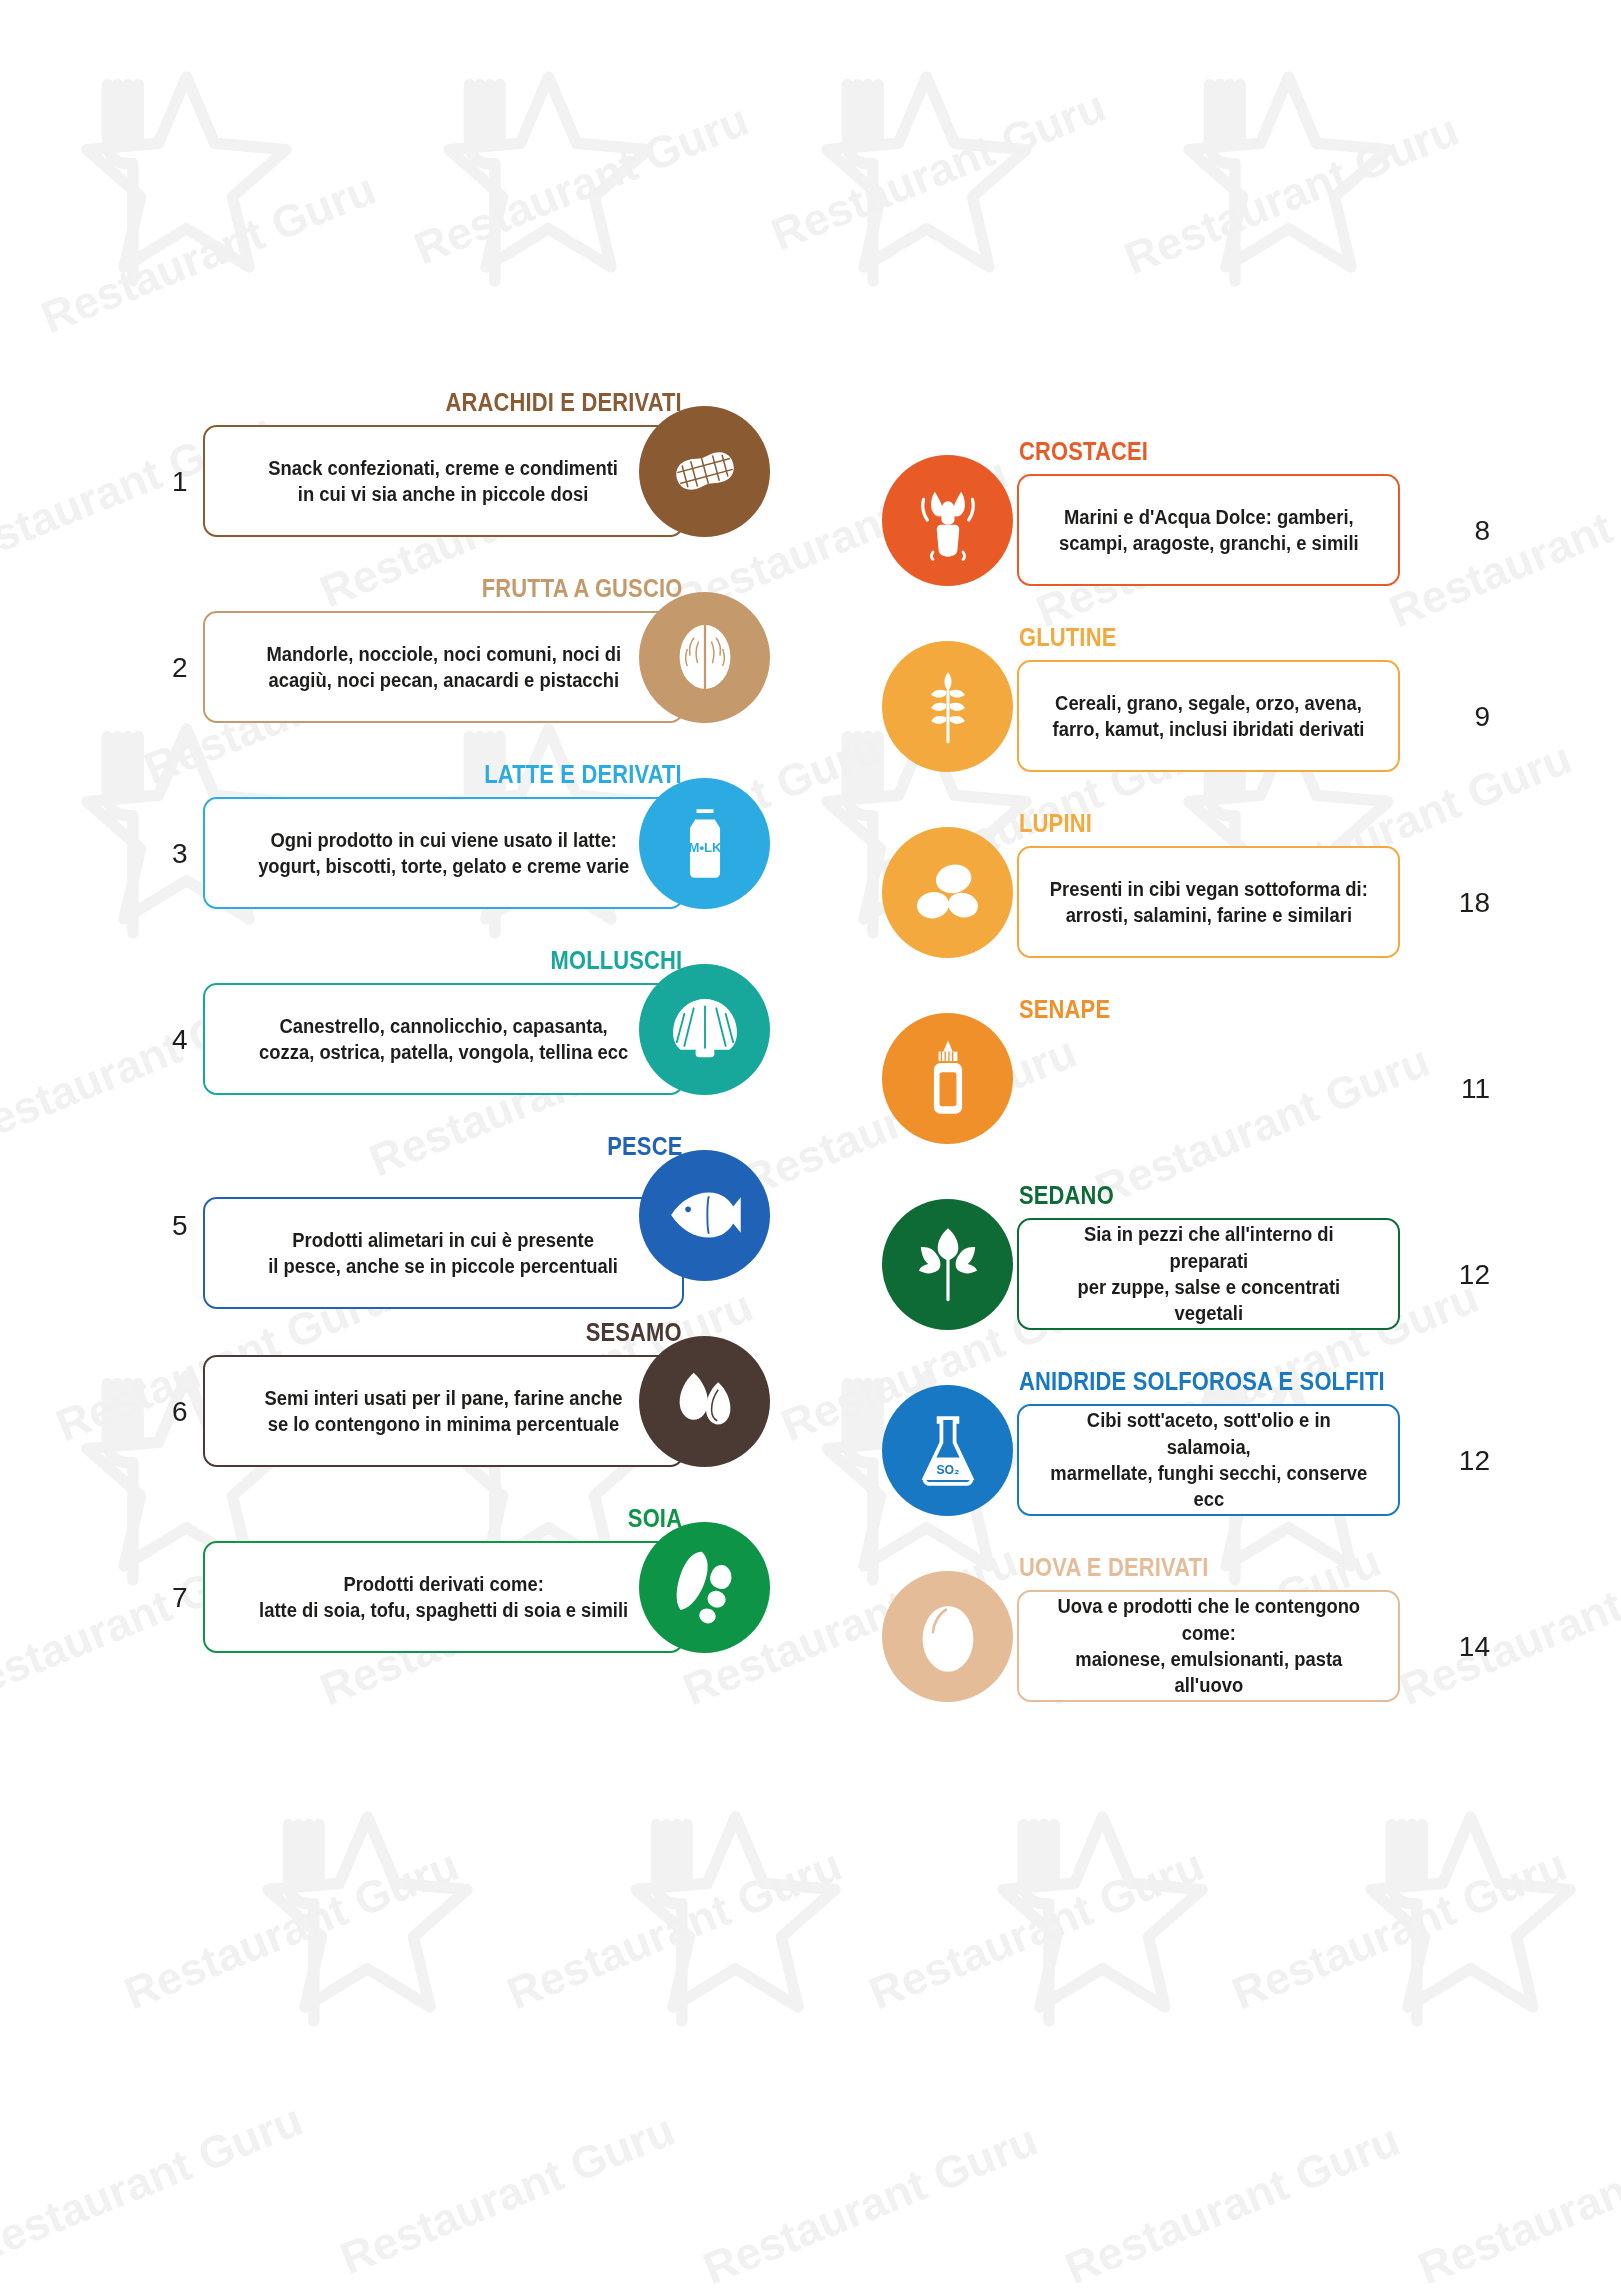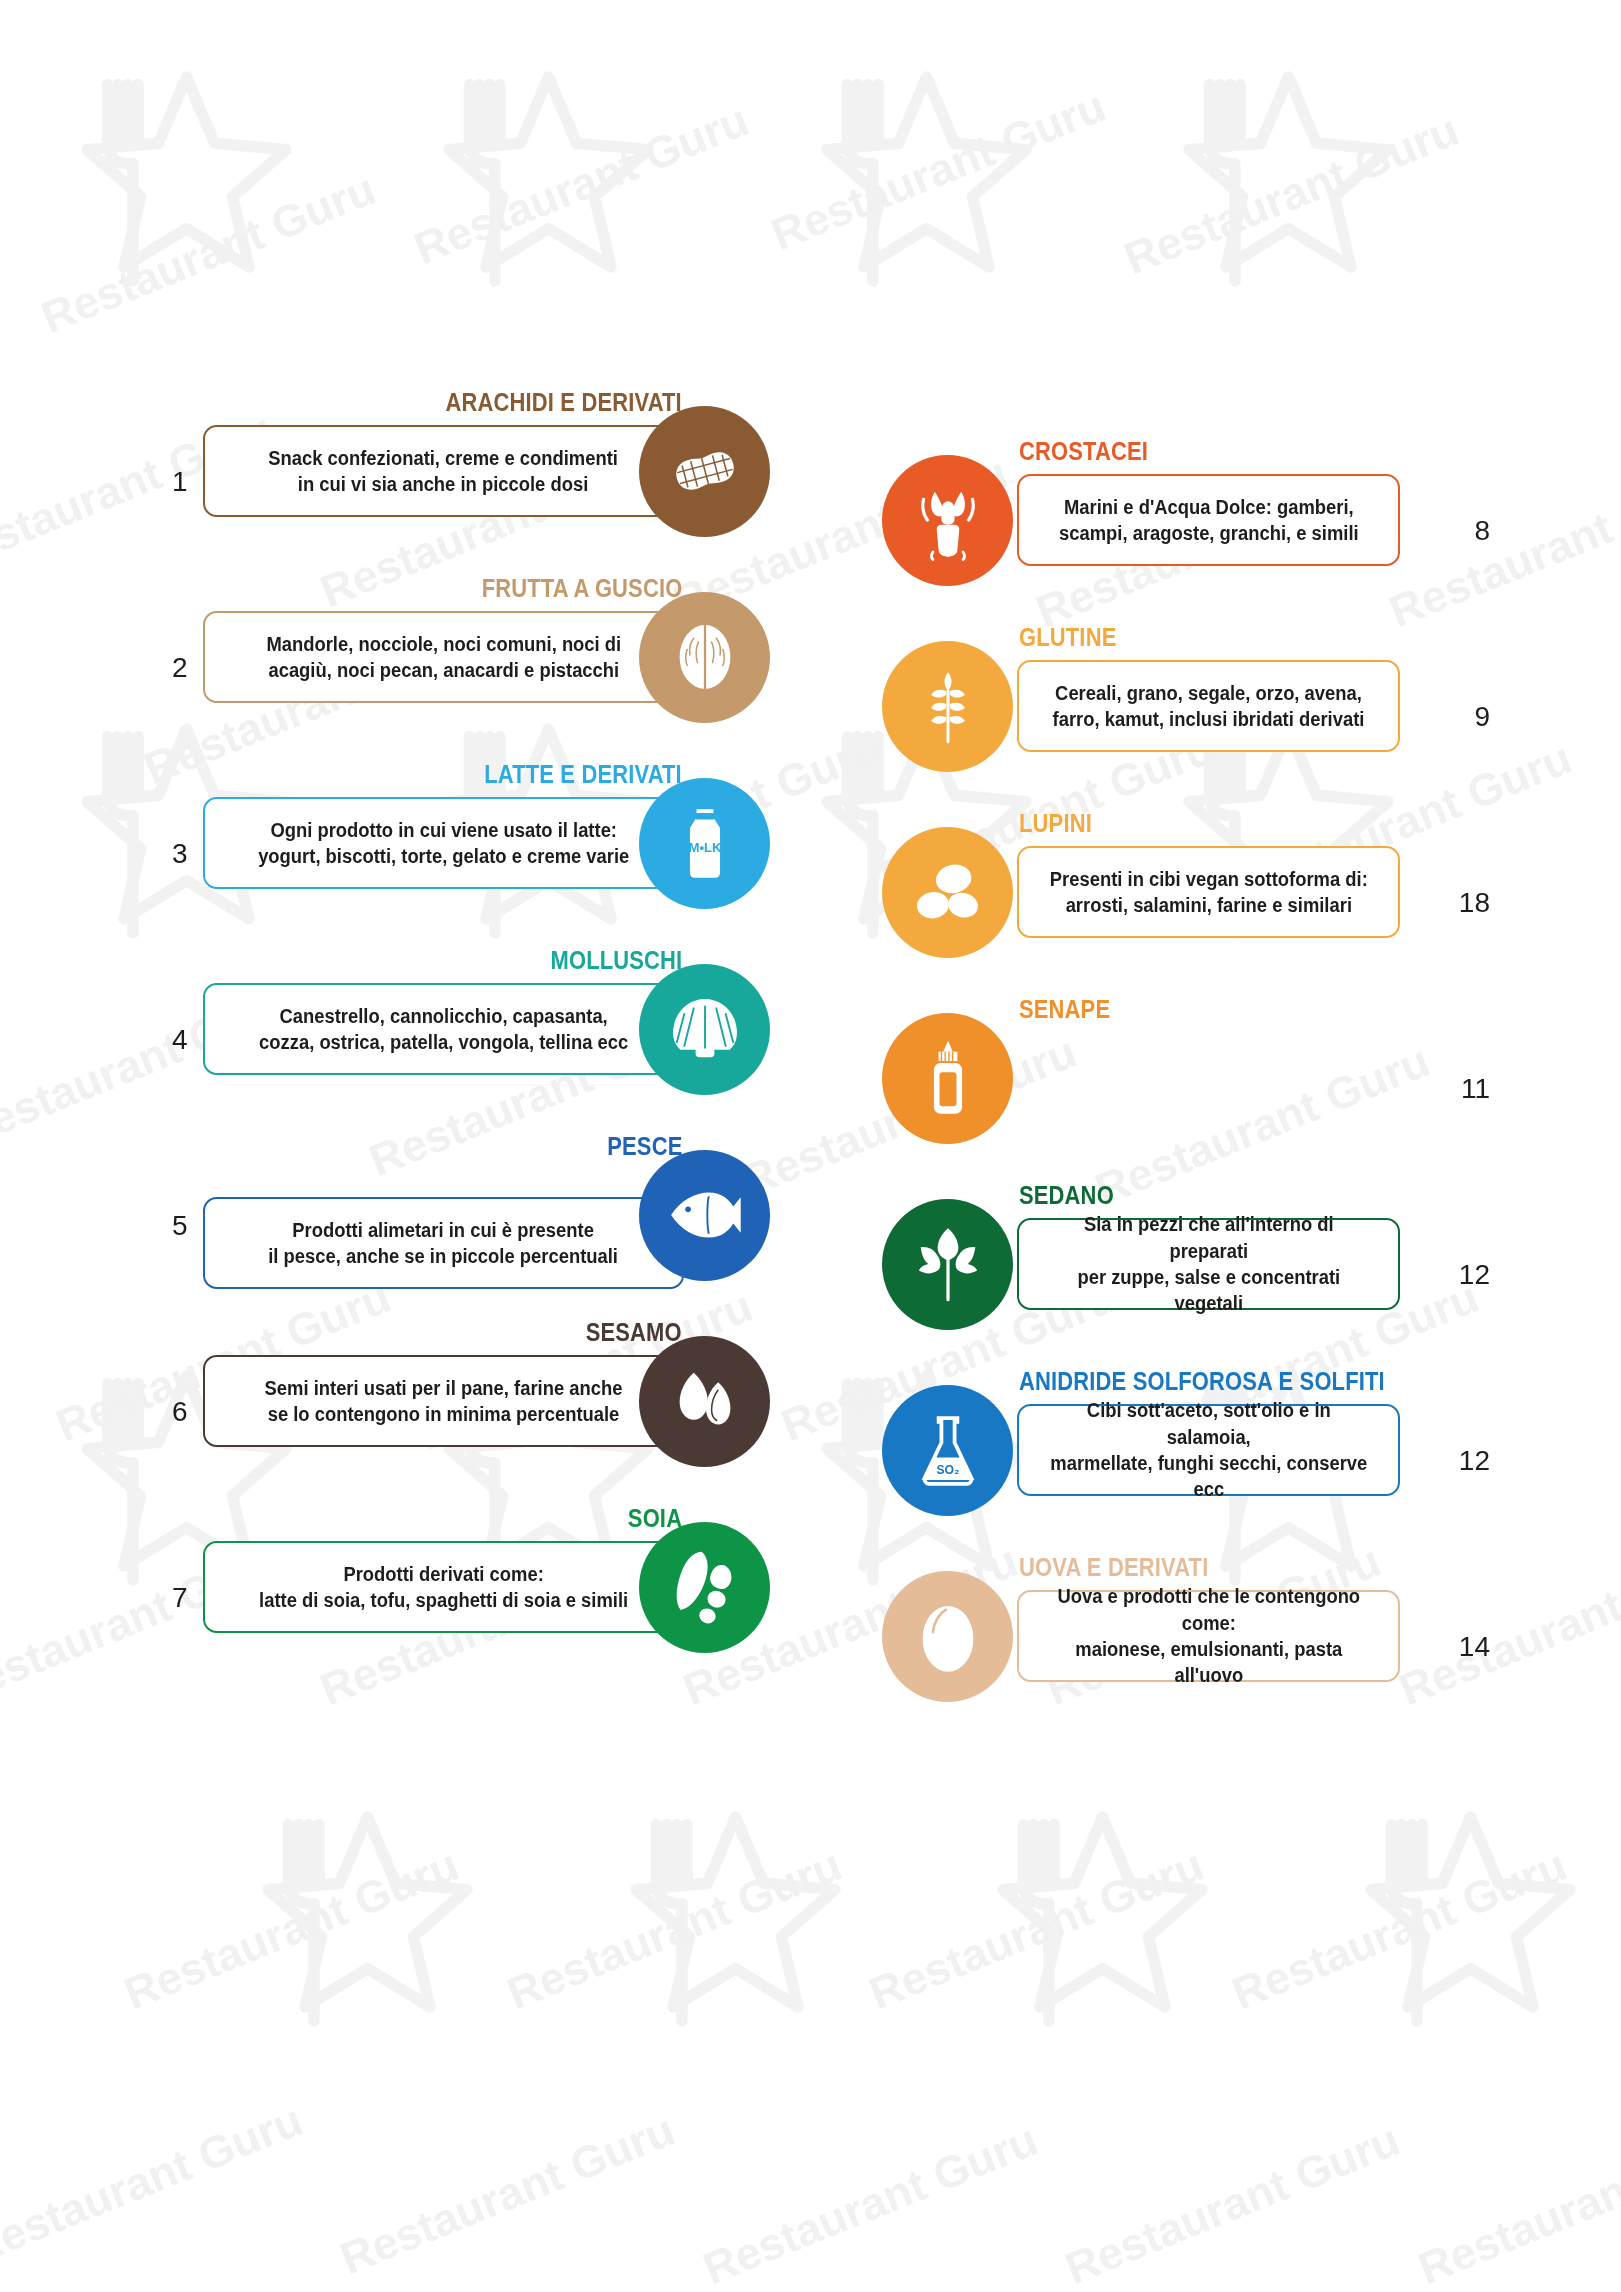--- a/index.html
+++ b/index.html
@@ -78,21 +78,21 @@
     line-height: 1;
     white-space: nowrap;
     transform: scaleX(0.86);
   }
   .row-left  .title { right: 88px; transform-origin: right center; }
   .row-right .title { left: 137px; transform-origin: left center; }
 
   .capsule {
     position: absolute;
     top: 45px;
-    height: 92px;
+    height: 112px;
     background: #ffffff;
     border: 2.9px solid #999;
     border-radius: 13.7px;
     display: flex;
     align-items: center;
     justify-content: center;
     text-align: center;
     padding: 0 15.7px;
   }
   .row-left  .capsule { left: 31px;  right: 86px; }

